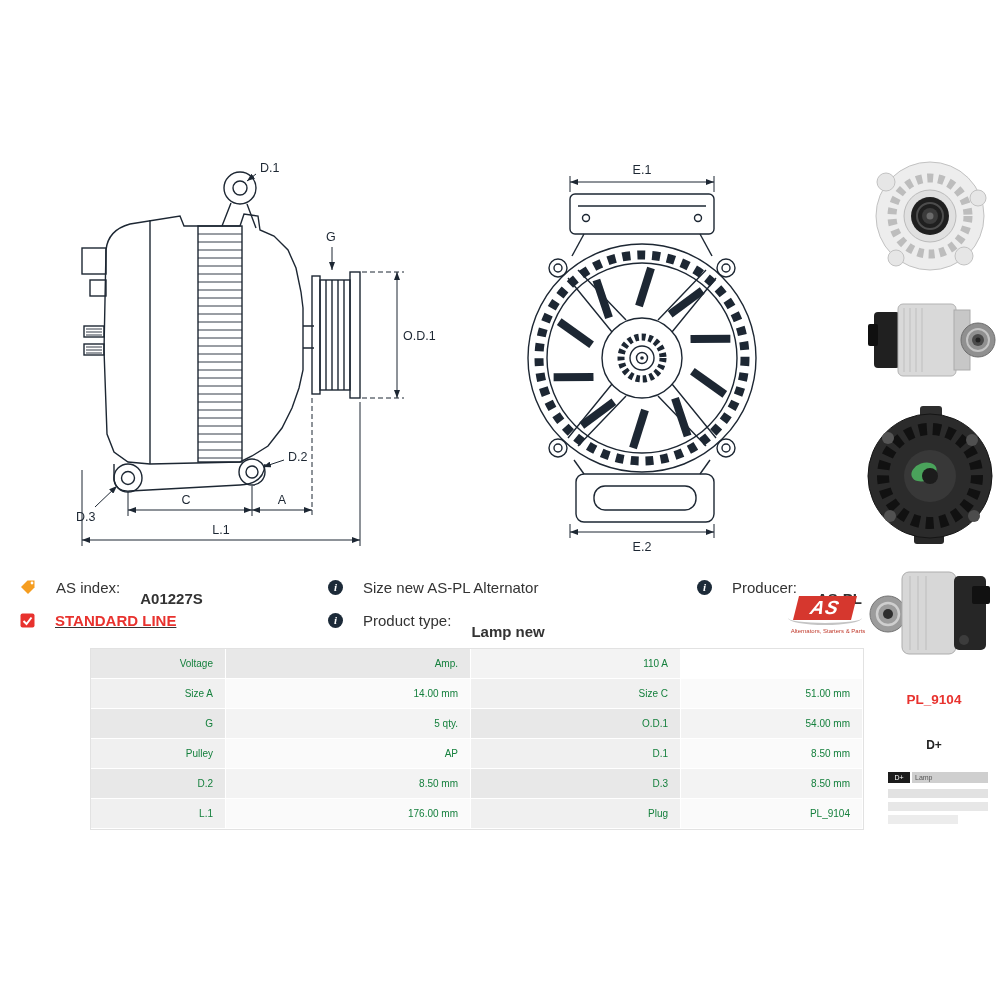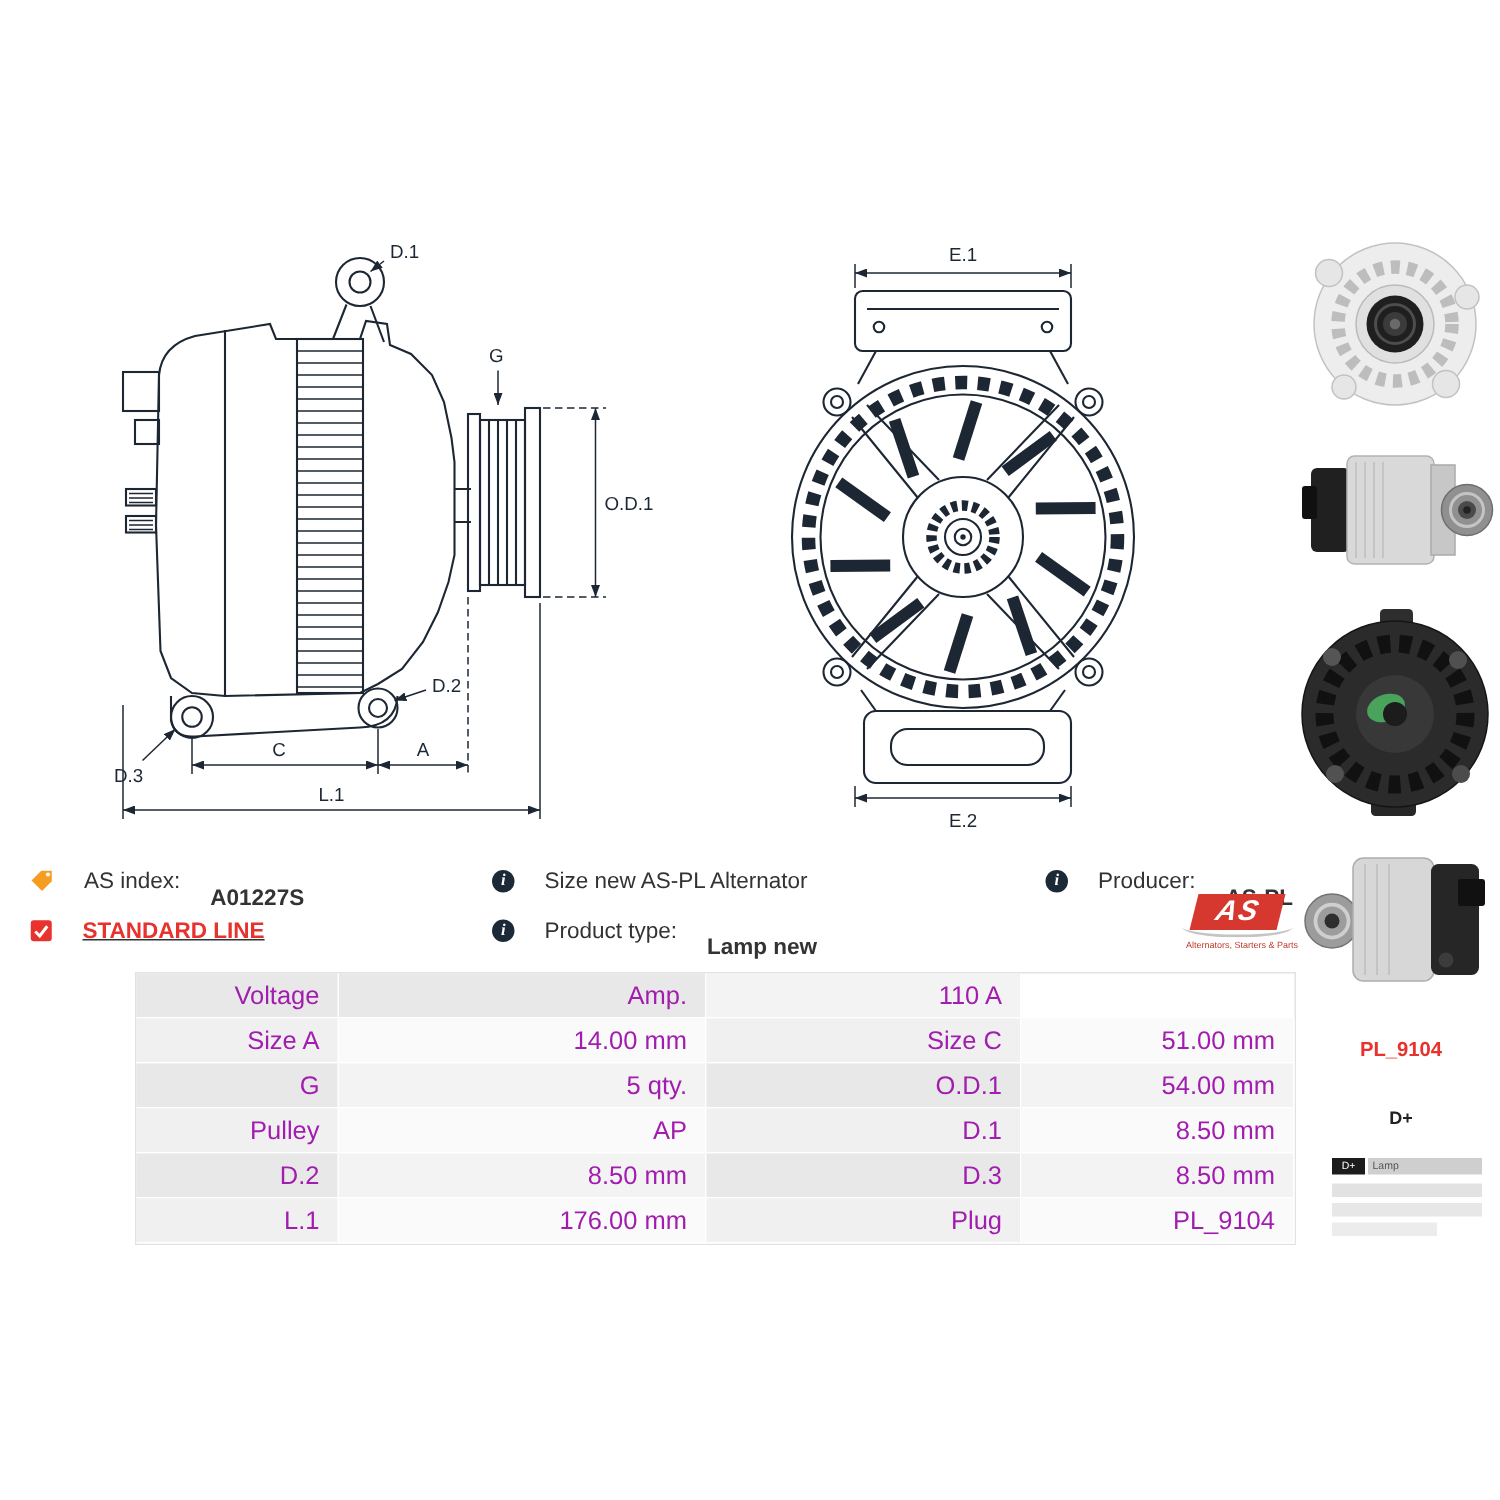--- a/index.html
+++ b/index.html
@@ -28,21 +28,21 @@
   .pin-row{display:flex;gap:2px;}
   .pin-box{width:22px;height:11px;background:#1c1c1c;color:#fff;font-size:7px;line-height:11px;text-align:center;}
   .pin-bar{flex:1;height:11px;background:#cfcfcf;color:#555;font-size:7px;line-height:11px;padding-left:3px;box-sizing:border-box;}
   .bar1{height:9px;background:#e2e2e2;margin-top:6px;}
   .bar2{height:9px;background:#e7e7e7;margin-top:4px;}
   .bar3{height:9px;background:#ececec;margin-top:4px;width:70%;}
 
   
   .spec-table{position:absolute;left:90px;top:648px;border:1px solid #e2e2e2;}
   .trow{display:grid;grid-template-columns:135px 245px 210px 182px;height:30px;}
-  .cell{line-height:30px;font-size:17px;color:#a21caf;text-align:right;padding-right:12px;box-sizing:border-box;
+  .cell{line-height:30px;font-size:10px;color:#15803d;text-align:right;padding-right:12px;box-sizing:border-box;
     border-right:1px solid #fff;border-bottom:1px solid #fff;overflow:hidden;}
   .trow:nth-child(odd) .lab{background:#e8e8e8;}
   .trow:nth-child(odd) .val{background:#f3f3f3;}
   .trow:nth-child(even) .lab{background:#f0f0f0;}
   .trow:nth-child(even) .val{background:#fafafa;}
 
   svg text{font-family:"Liberation Sans",sans-serif;}
 </style>
 </head>
 <body>

